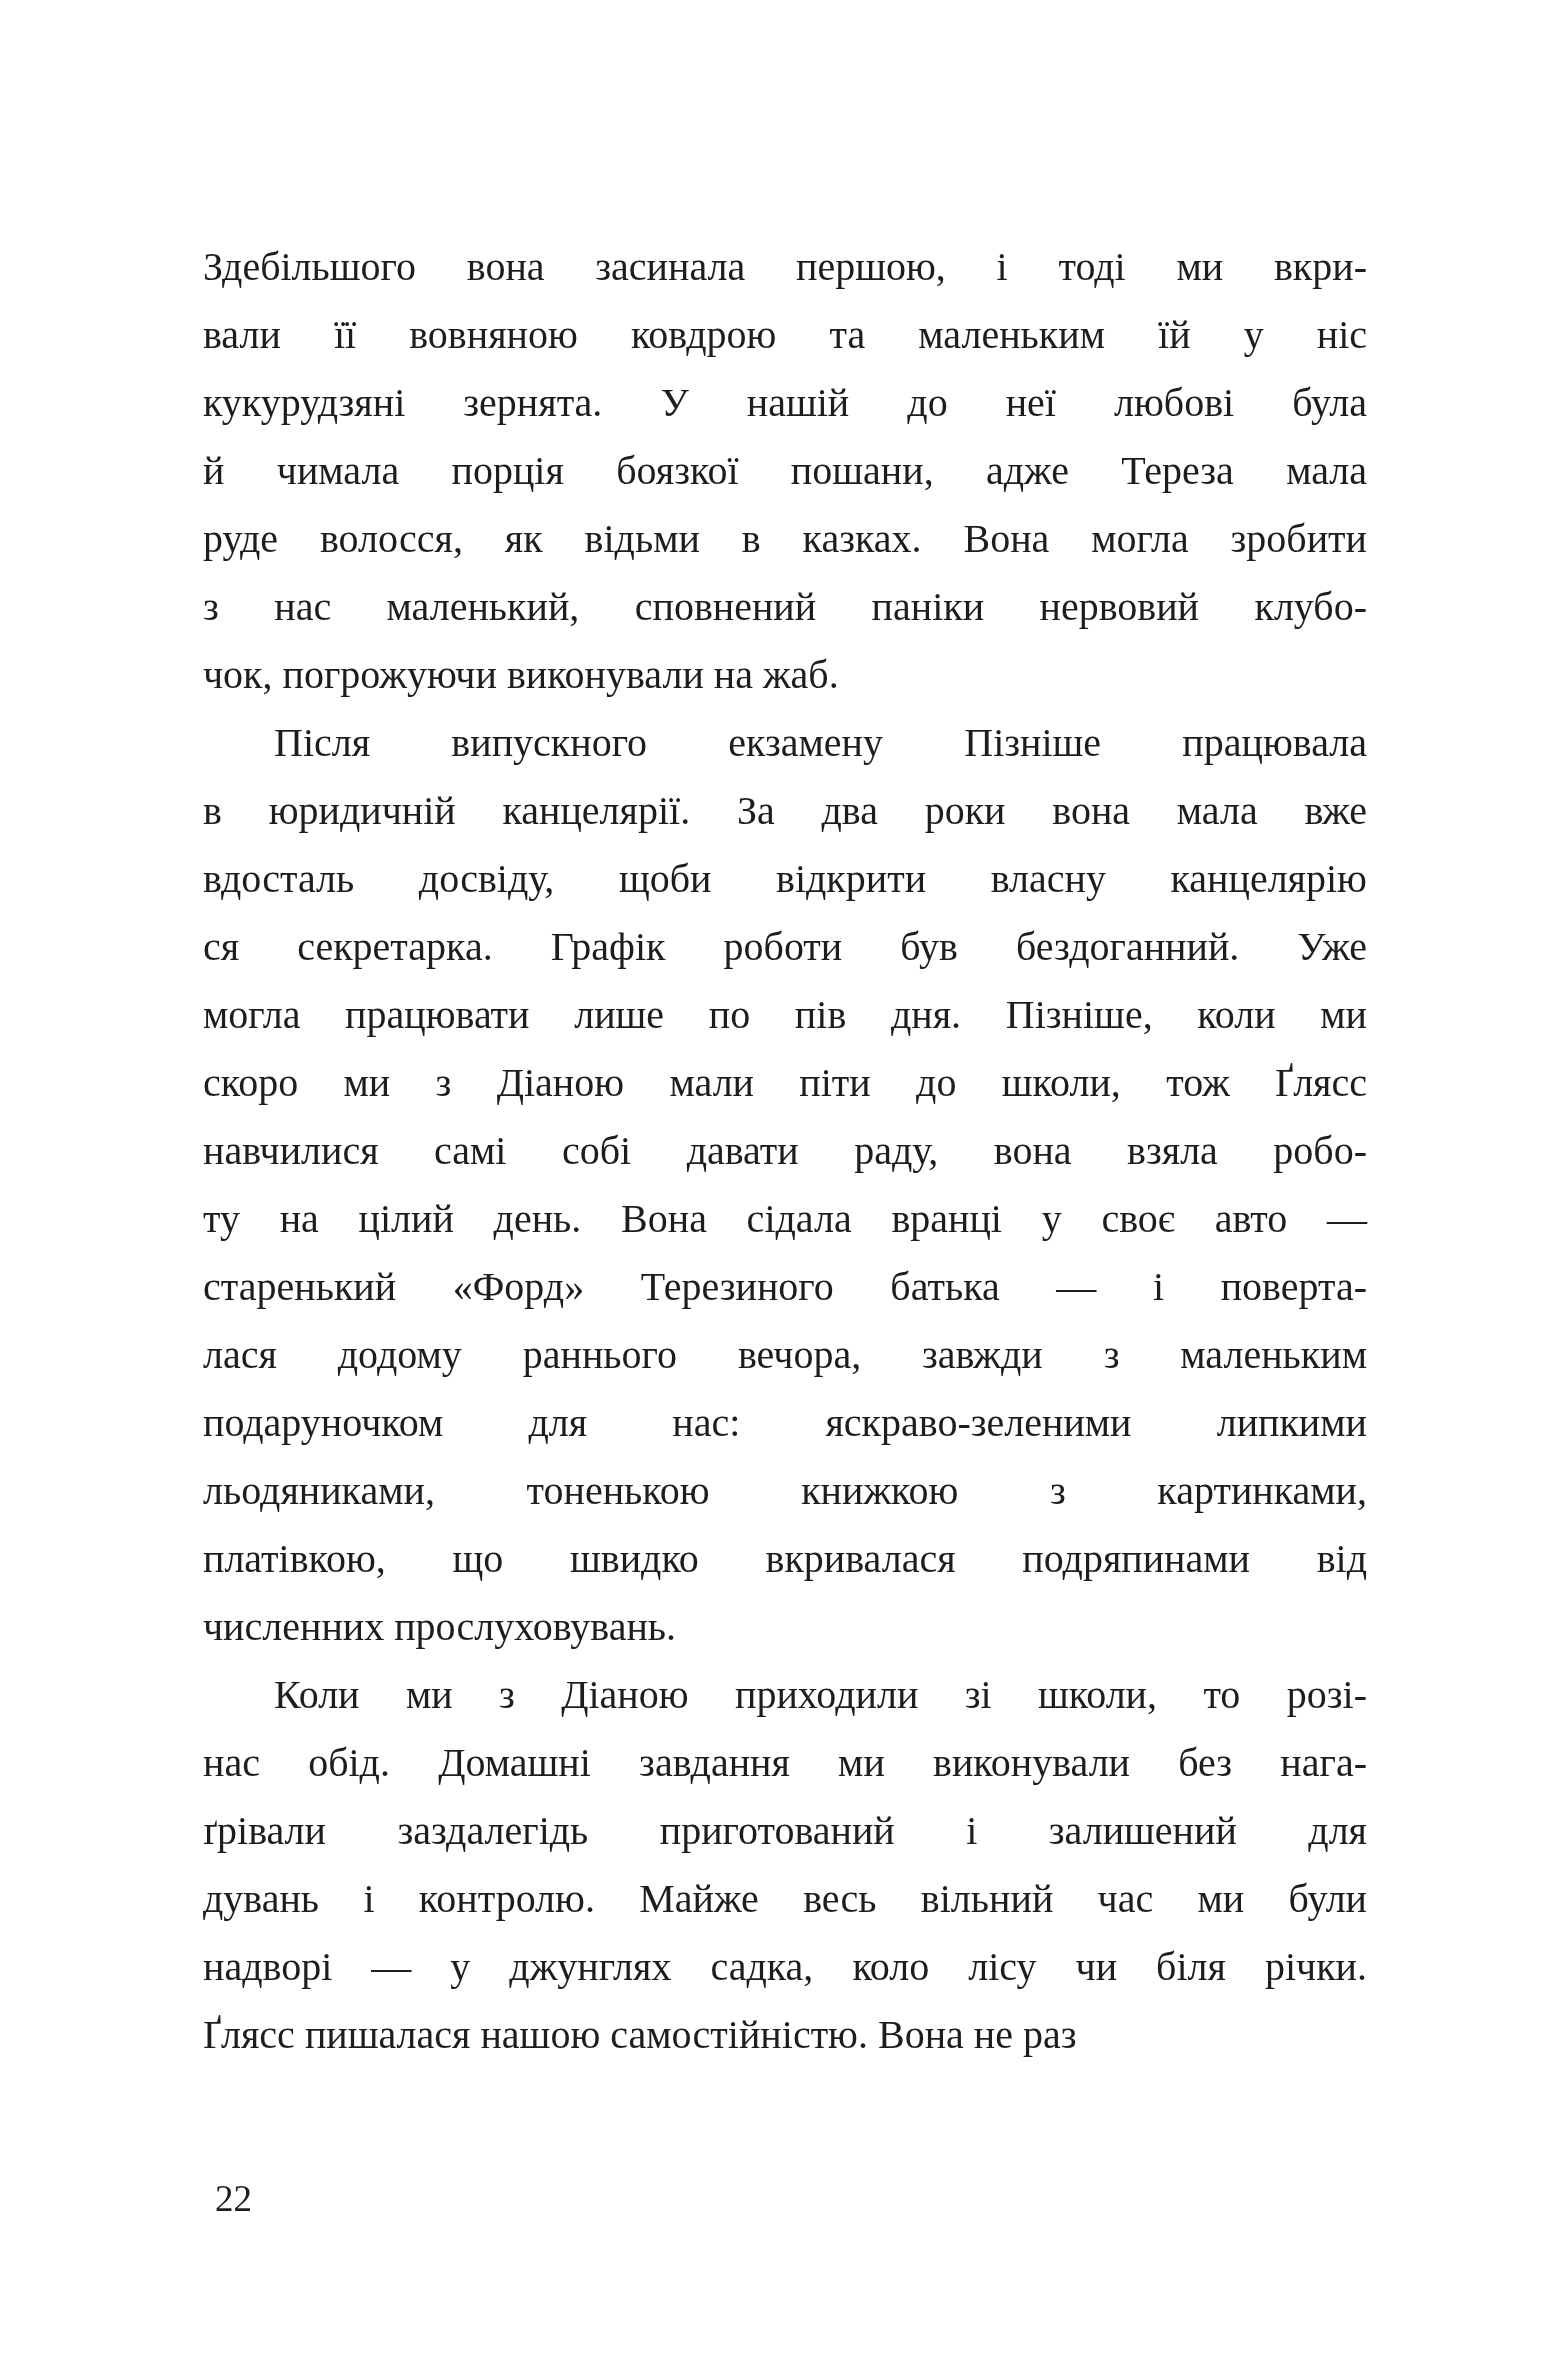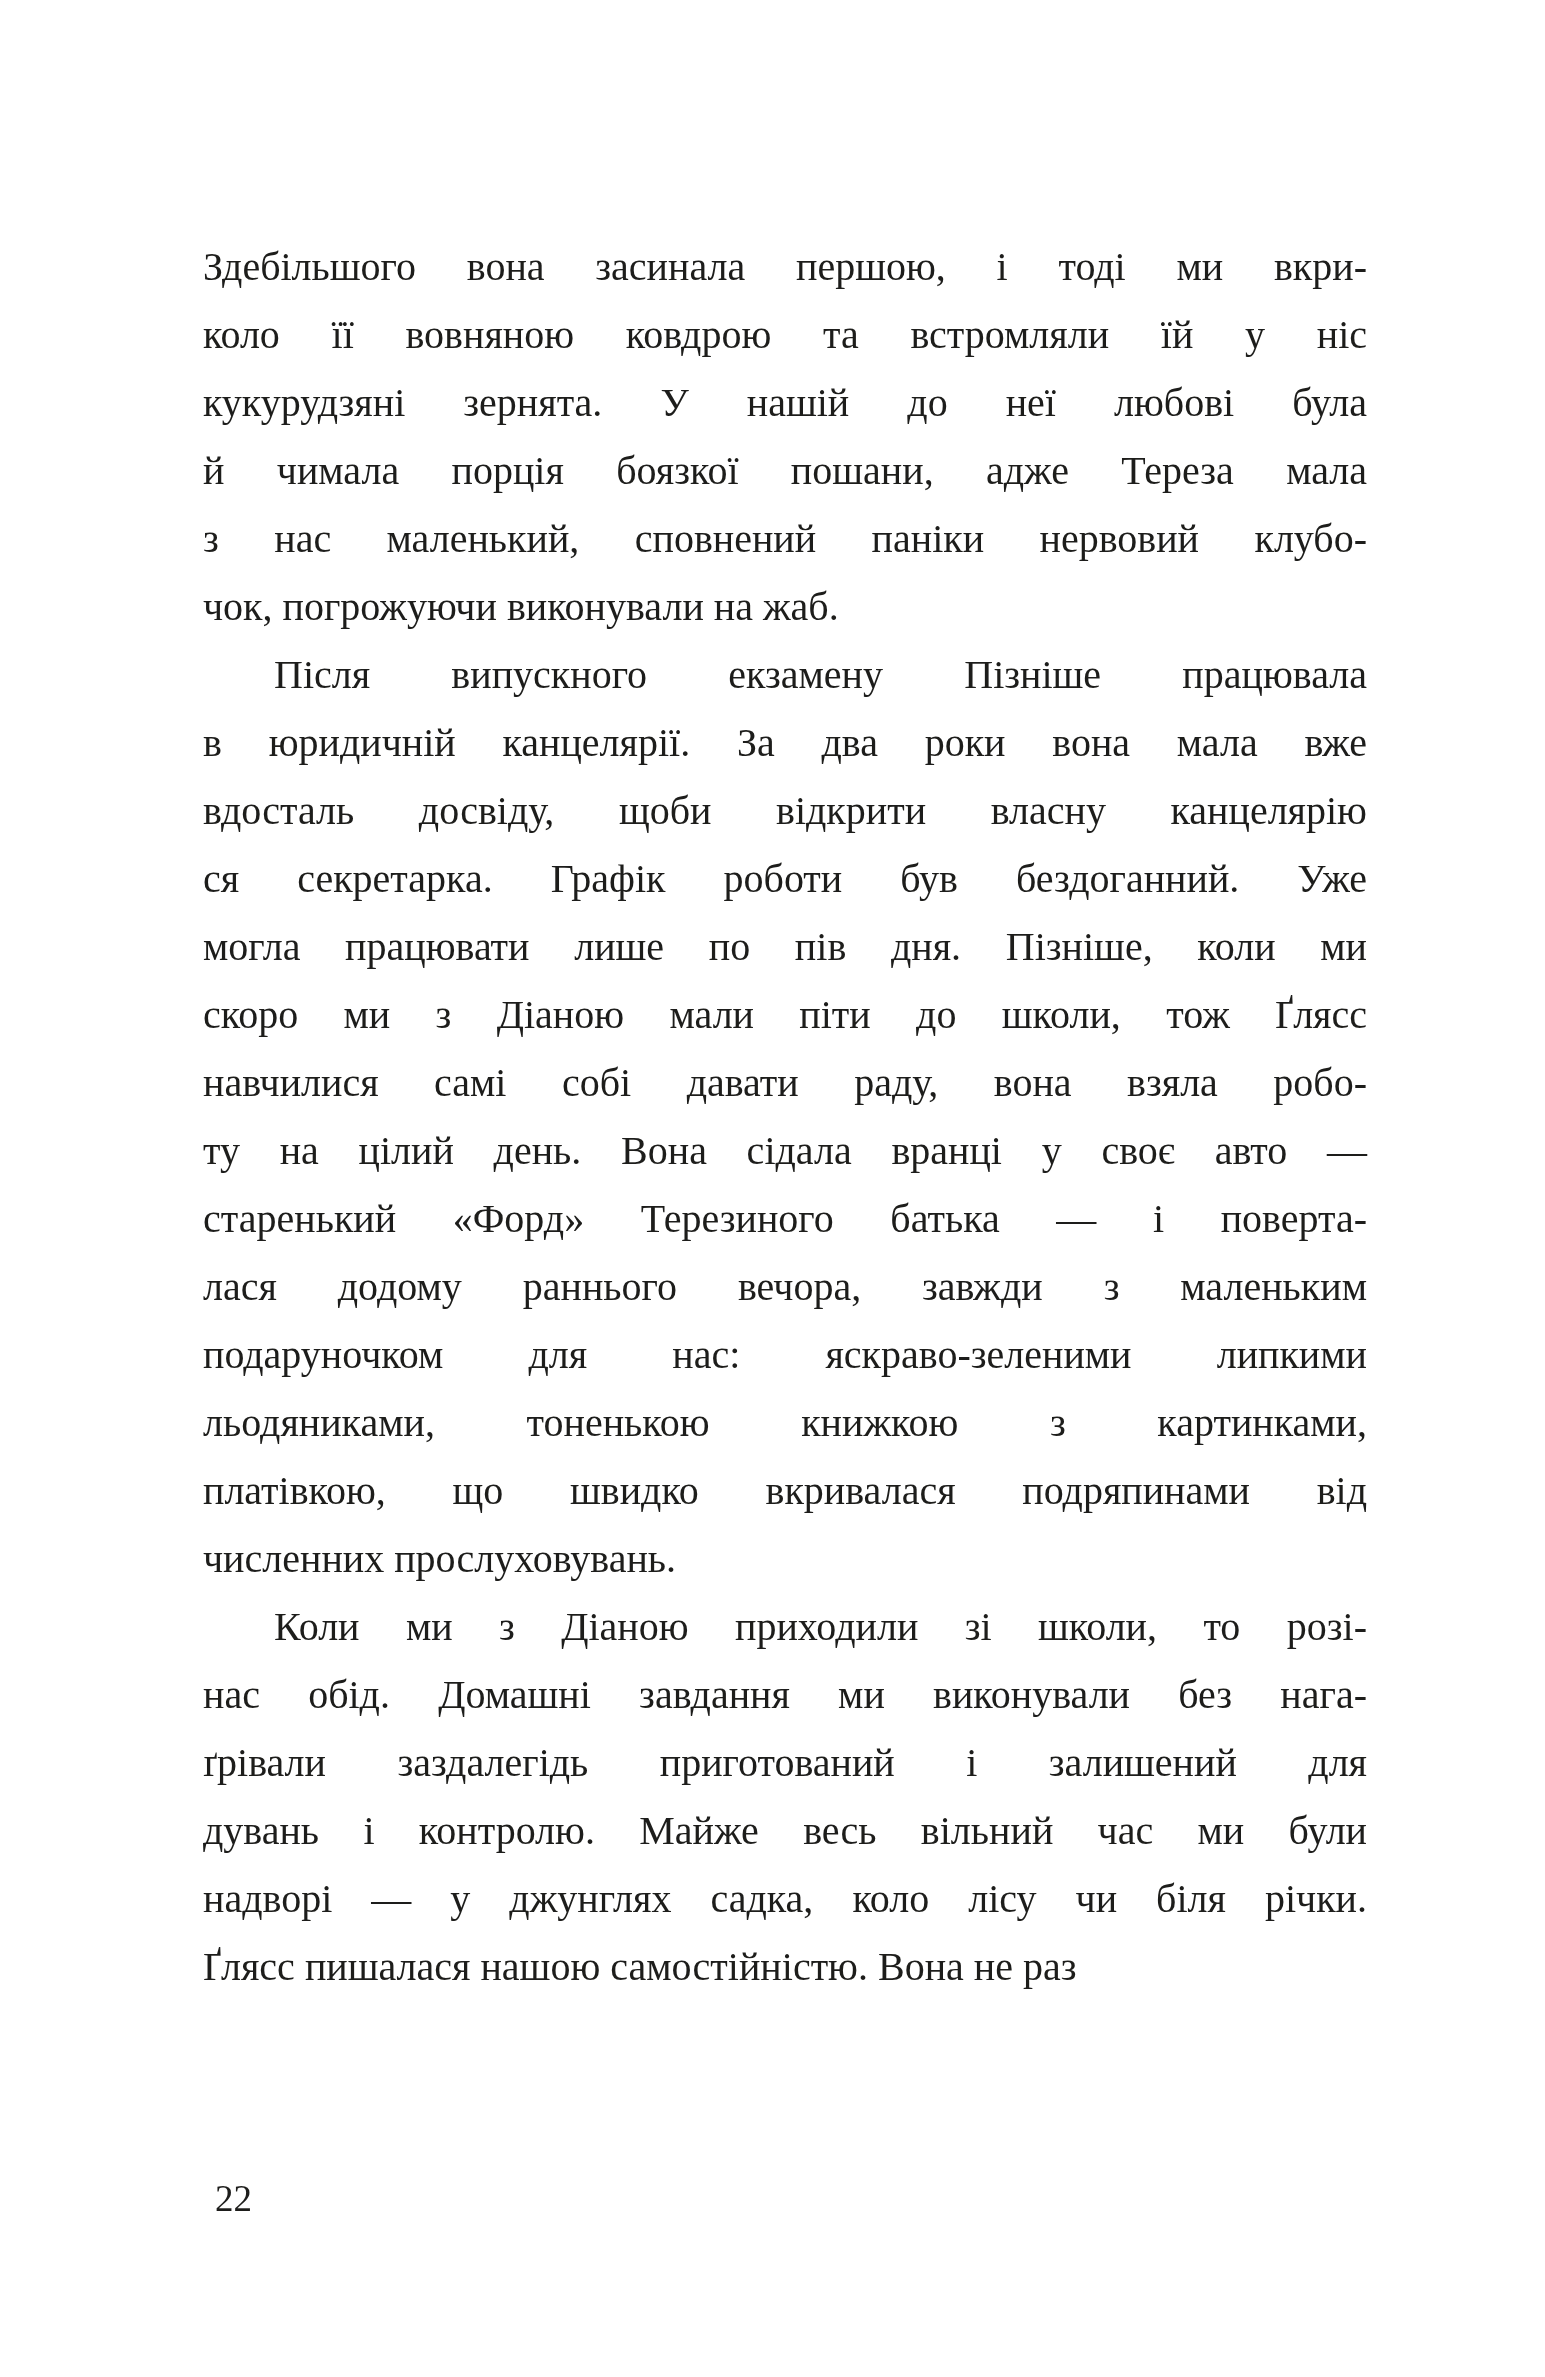--- a/index.html
+++ b/index.html
@@ -49,23 +49,24 @@
     line-height: 48px;
   }
 </style>
 </head>
 <body>
 
 <div class="page">
   <div class="text-block">
       <div class="para">
         <div class="line">Здебільшого вона засинала першою, і тоді ми вкри-</div>
-        <div class="line">коло її вовняною ковдрою та встромляли їй у ніс</div>
+        <div class="line">вали її вовняною ковдрою та маленьким їй у ніс</div>
         <div class="line">кукурудзяні зернята. У нашій до неї любові була</div>
         <div class="line">й чимала порція боязкої пошани, адже Тереза мала</div>
+        <div class="line">руде волосся, як відьми в казках. Вона могла зробити</div>
         <div class="line">з нас маленький, сповнений паніки нервовий клубо-</div>
         <div class="line last">чок, погрожуючи виконували на жаб.</div>
       </div>
       <div class="para indent">
         <div class="line">Після випускного екзамену Пізніше працювала</div>
         <div class="line">в юридичній канцелярії. За два роки вона мала вже</div>
         <div class="line">вдосталь досвіду, щоби відкрити власну канцелярію</div>
         <div class="line">ся секретарка. Графік роботи був бездоганний. Уже</div>
         <div class="line">могла працювати лише по пів дня. Пізніше, коли ми</div>
         <div class="line">скоро ми з Діаною мали піти до школи, тож Ґлясс</div>

